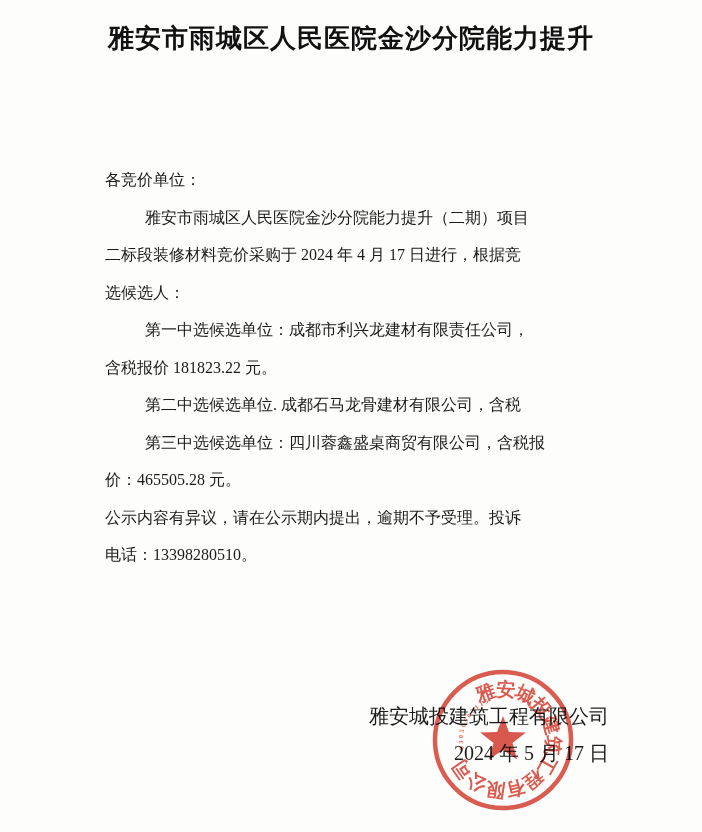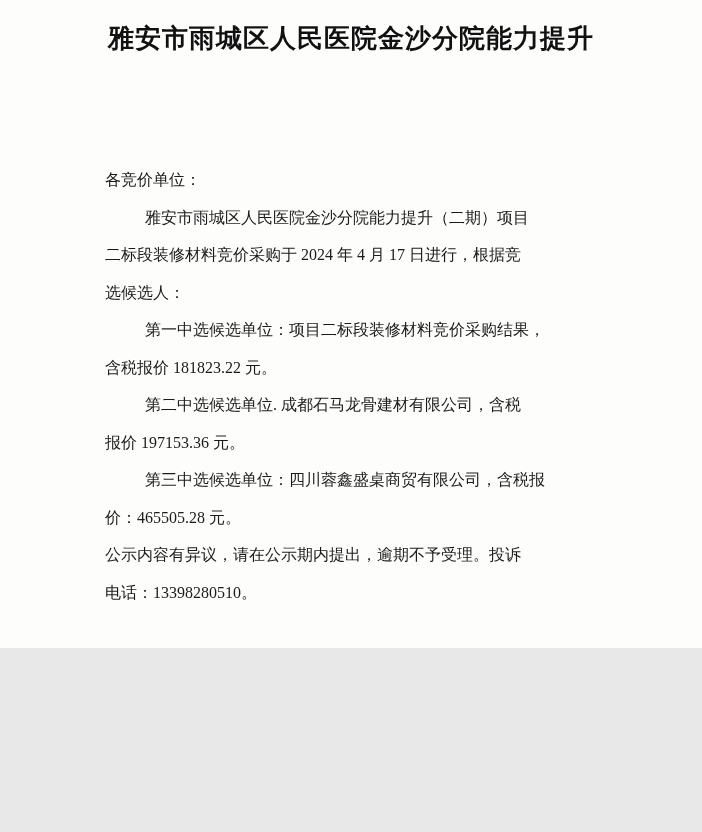--- a/index.html
+++ b/index.html
@@ -3,21 +3,21 @@
 <meta charset="utf-8">
 <style>
   html,body{margin:0;padding:0;}
   body{
     background:#e8e8e8;
     font-family:"Liberation Serif", serif;
   }
   .page{
     position:relative;
     width:702px;
-    height:648px;
+    height:832px;
     margin:0 auto;
     background:#fdfdfc;
     overflow:hidden;
     color:#1b1b1b;
   }
   .title{
     margin:18px 40px 0 40px;
     text-align:center;
     font-family:"Liberation Sans", sans-serif;
     font-weight:700;
@@ -70,24 +70,23 @@
 
   <div class="title">
     <div>雅安市雨城区人民医院金沙分院能力提升</div>
   </div>
 
   <div class="body-text">
     <div class="line">各竞价单位：</div>
     <div class="line indent">雅安市雨城区人民医院金沙分院能力提升（二期）项目</div>
     <div class="line">二标段装修材料竞价采购于 2024 年 4 月 17 日进行，根据竞</div>
     <div class="line">选候选人：</div>
-    <div class="line indent">第一中选候选单位：项目二标段装修材料竞价采购结果，</div>
+    <div class="line indent">第一中选候选单位：成都市利兴龙建材有限责任公司，</div>
     <div class="line">含税报价 181823.22 元。</div>
     <div class="line indent">第二中选候选单位. 成都石马龙骨建材有限公司，含税</div>
-    <div class="line">报价 197153.36 元。</div>
     <div class="line indent">第三中选候选单位：四川蓉鑫盛桌商贸有限公司，含税报</div>
     <div class="line">价：465505.28 元。</div>
     <div class="line">公示内容有异议，请在公示期内提出，逾期不予受理。投诉</div>
     <div class="line">电话：13398280510。</div>
   </div>
 
   <div class="signature">
     <div>雅安城投建筑工程有限公司</div>
     <div>2024 年 5 月 17 日</div>
   </div>

